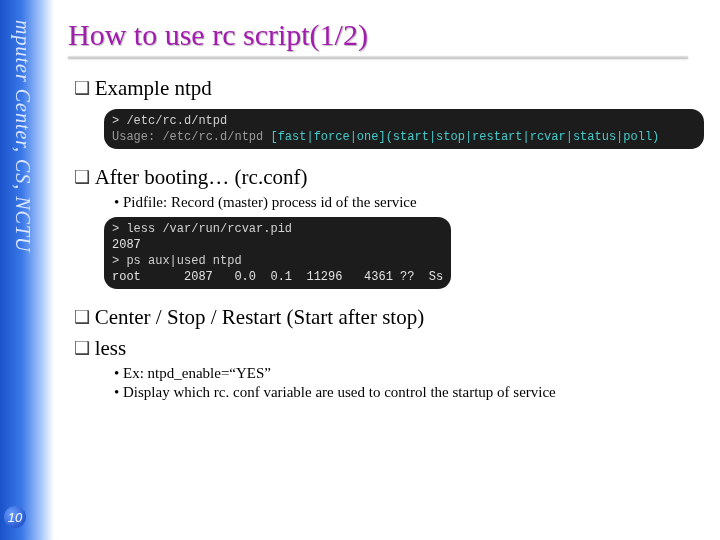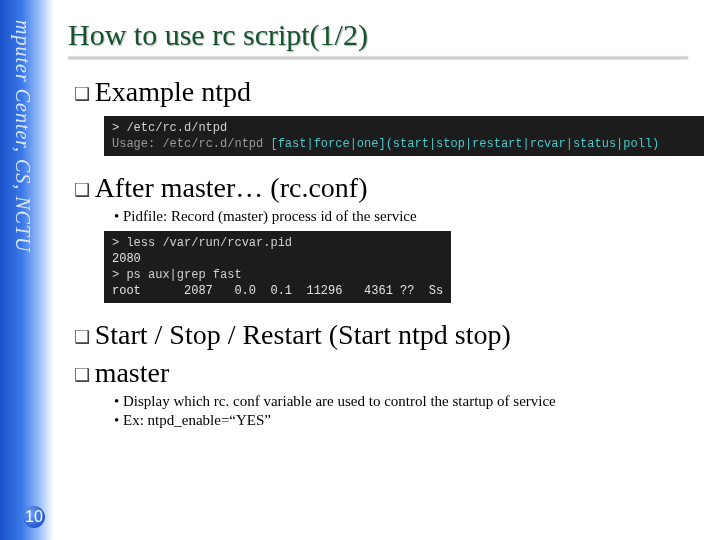--- a/index.html
+++ b/index.html
@@ -30,58 +30,59 @@
     text-orientation: mixed;
     font-style: italic;
     font-family: "Times New Roman", serif;
     color: #dce7ff;
     font-size: 20px;
     letter-spacing: 1px;
     white-space: nowrap;
   }
   .pagenum {
     position: absolute;
-    left: 23px;
+    left: 4px;
     bottom: 12px;
     width: 22px;
     height: 22px;
     border-radius: 50%;
     background: radial-gradient(circle at 35% 35%, #6aa0ff, #2a5ad0 70%);
     color: #fff;
-    font-size: 16px;
+    font-size: 13px;
     font-family: Arial, sans-serif;
     display: flex;
     align-items: center;
     justify-content: center;
+    font-style: italic;
   }
   .content {
     position: absolute;
     left: 68px;
     top: 18px;
     width: 640px;
   }
   .title {
     font-size: 30px;
-    color: #14532d;
+    color: #a21caf;
     text-shadow: 1px 1px 1px #bbb;
     margin-bottom: 4px;
   }
   .title-underline {
     width: 620px;
     height: 2px;
     background: linear-gradient(to bottom, #e8e8e8, #c8c8c8);
     box-shadow: 0 1px 2px rgba(0,0,0,0.3);
     margin-bottom: 18px;
   }
   .block {
     margin-left: 6px;
     margin-bottom: 6px;
   }
   .h1 {
-    font-size: 28px;
+    font-size: 21px;
     margin: 6px 0 4px 0;
   }
   .h1::before {
     content: "❑ ";
     color: #444;
     font-size: 18px;
     position: relative;
     top: -1px;
   }
   .bul {
@@ -95,20 +96,21 @@
   .term {
     background: #1c1c1c;
     color: #e2e2e2;
     font-family: "Courier New", monospace;
     font-size: 12px;
     line-height: 16px;
     padding: 4px 8px;
     white-space: pre;
     margin: 4px 0 10px 30px;
     display: inline-block;
+    border-radius: 13px;
   }
   .term2 {
     width: 580px;
     padding-right: 12px;
   }
   .term-cmd  { color: #d0d0d0; }
   .term-dim  { color: #9a9a9a; }
   .term-cyan { color: #47c9c9; }
 </style>
 </head>
@@ -122,30 +124,30 @@
   <div class="title">How to use rc script(1/2)</div>
   <div class="title-underline"></div>
 
   <div class="block">
     <div class="h1">Example ntpd</div>
     <div class="term term2"><span class="term-cmd"><span>&gt; </span><span>/etc/rc.d/ntpd</span></span>
 <span class="term-dim">Usage: </span><span class="term-dim">/etc/rc.d/ntpd </span><span class="term-cyan">[fast|force|one](start|stop|restart|rcvar|status|poll)</span></div>
   </div>
 
   <div class="block">
-    <div class="h1">After master… (rc.conf)</div>
+    <div class="h1">After booting… (rc.conf)</div>
     <div class="bul">Pidfile: Record (master) process id of the service</div>
     <div class="term"><span class="term-cmd"><span>&gt; </span><span>less /var/run/rcvar.pid</span></span>
-<span>2080</span>
-<span class="term-cmd"><span>&gt; </span><span>ps aux|grep fast</span></span>
+<span>2087</span>
+<span class="term-cmd"><span>&gt; </span><span>ps aux|used ntpd</span></span>
 <span>root      2087   0.0  0.1  11296   4361 ??  Ss</span></div>
   </div>
 
   <div class="block">
-    <div class="h1">Start / Stop / Restart (Start ntpd stop)</div>
+    <div class="h1">Center / Stop / Restart (Start after stop)</div>
   </div>
 
   <div class="block">
-    <div class="h1">master</div>
+    <div class="h1">less</div>
+    <div class="bul">Ex: ntpd_enable=“YES”</div>
     <div class="bul">Display which rc. conf variable are used to control the startup of service</div>
-    <div class="bul">Ex: ntpd_enable=“YES”</div>
   </div>
 </div>
 
 </body></html>

